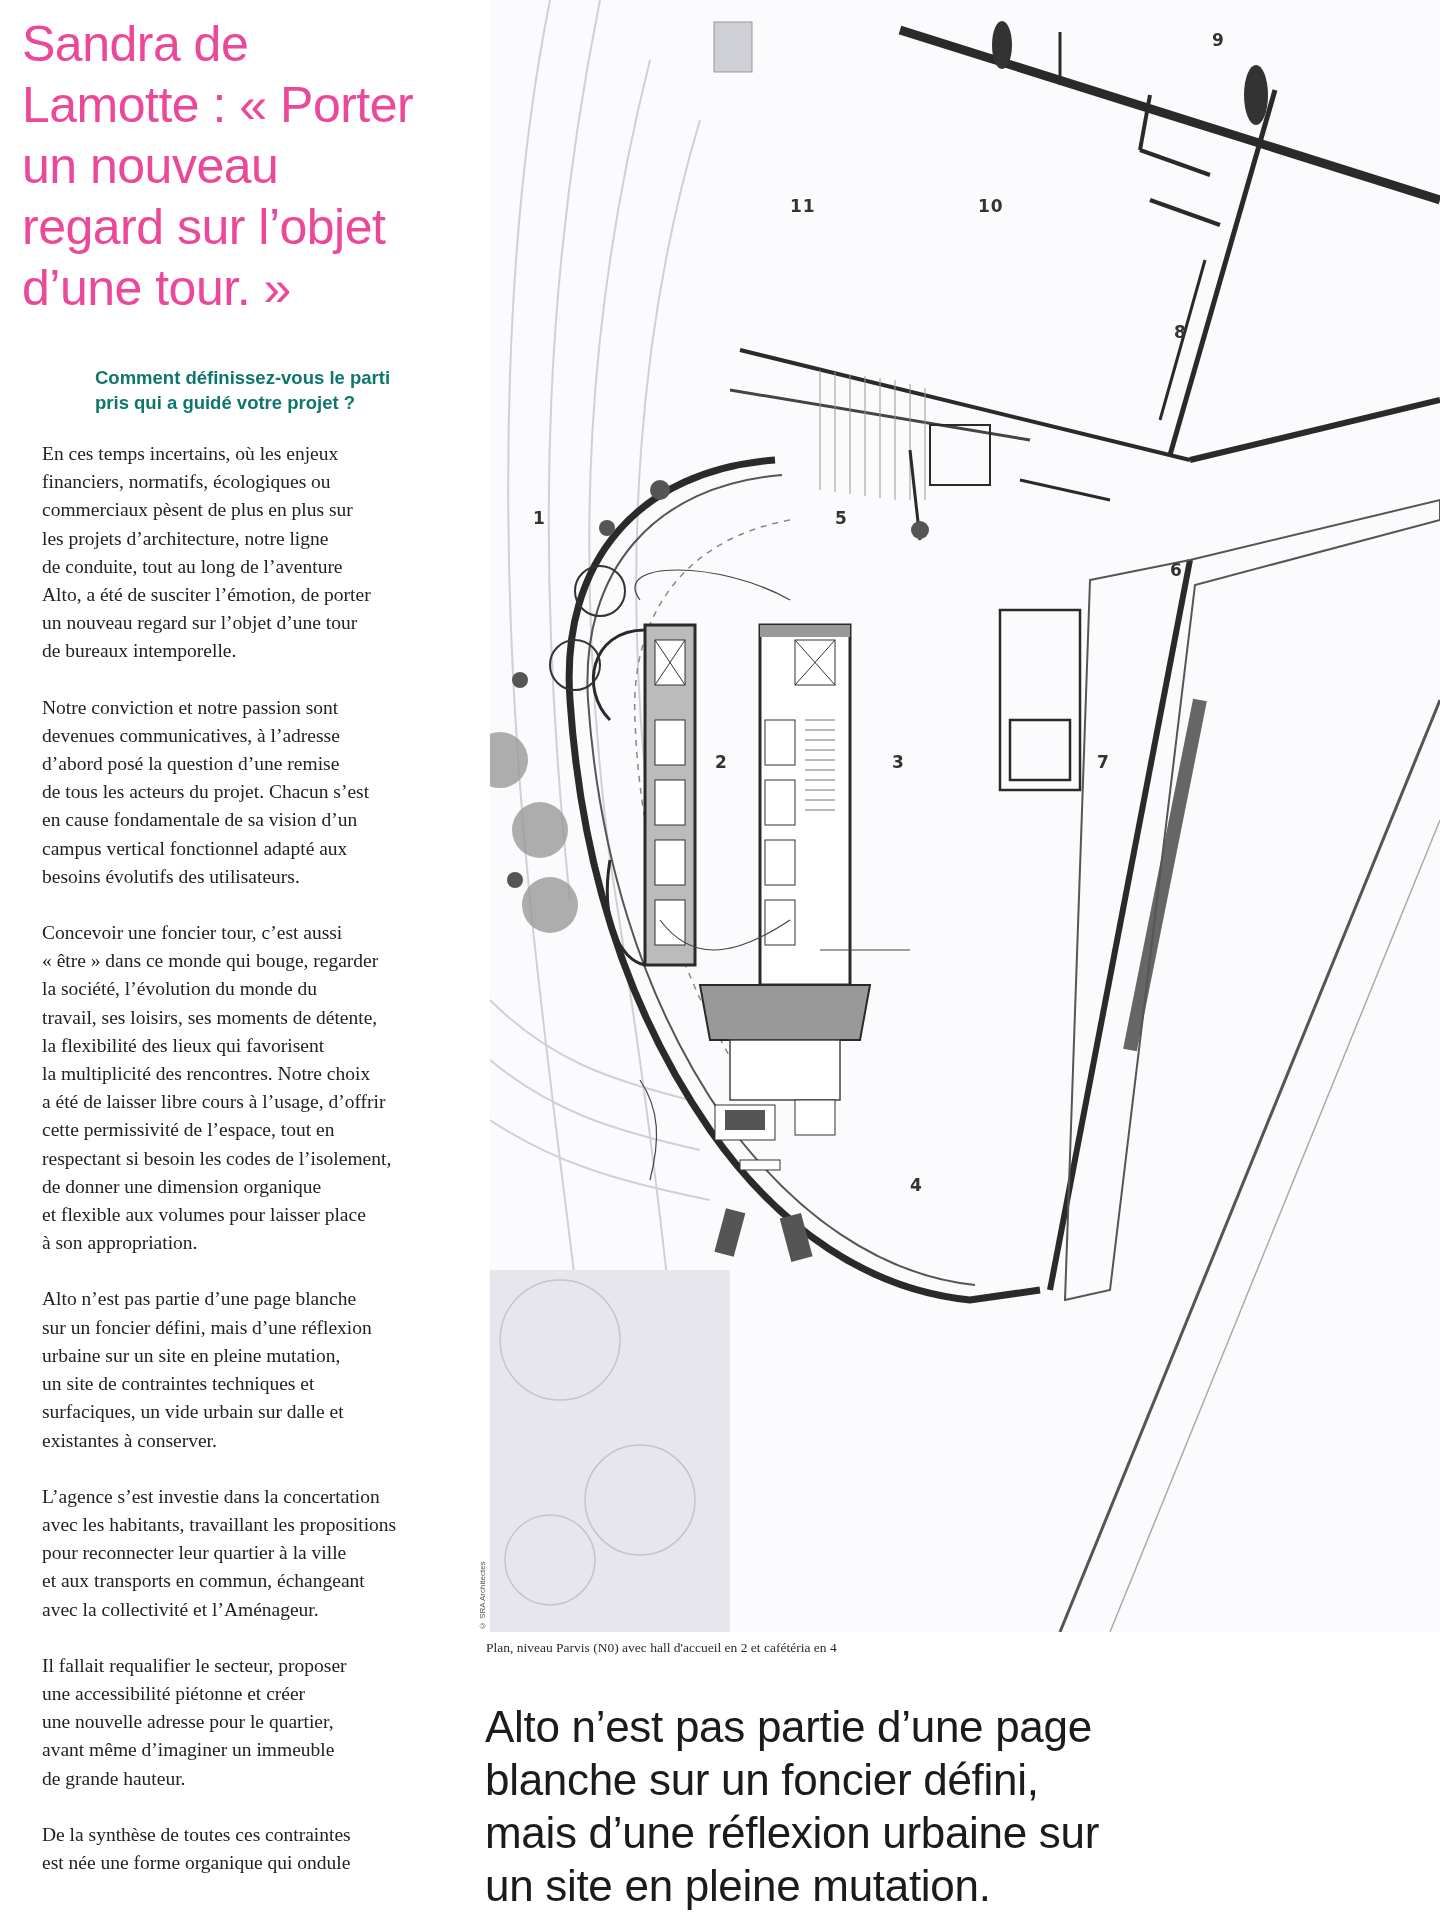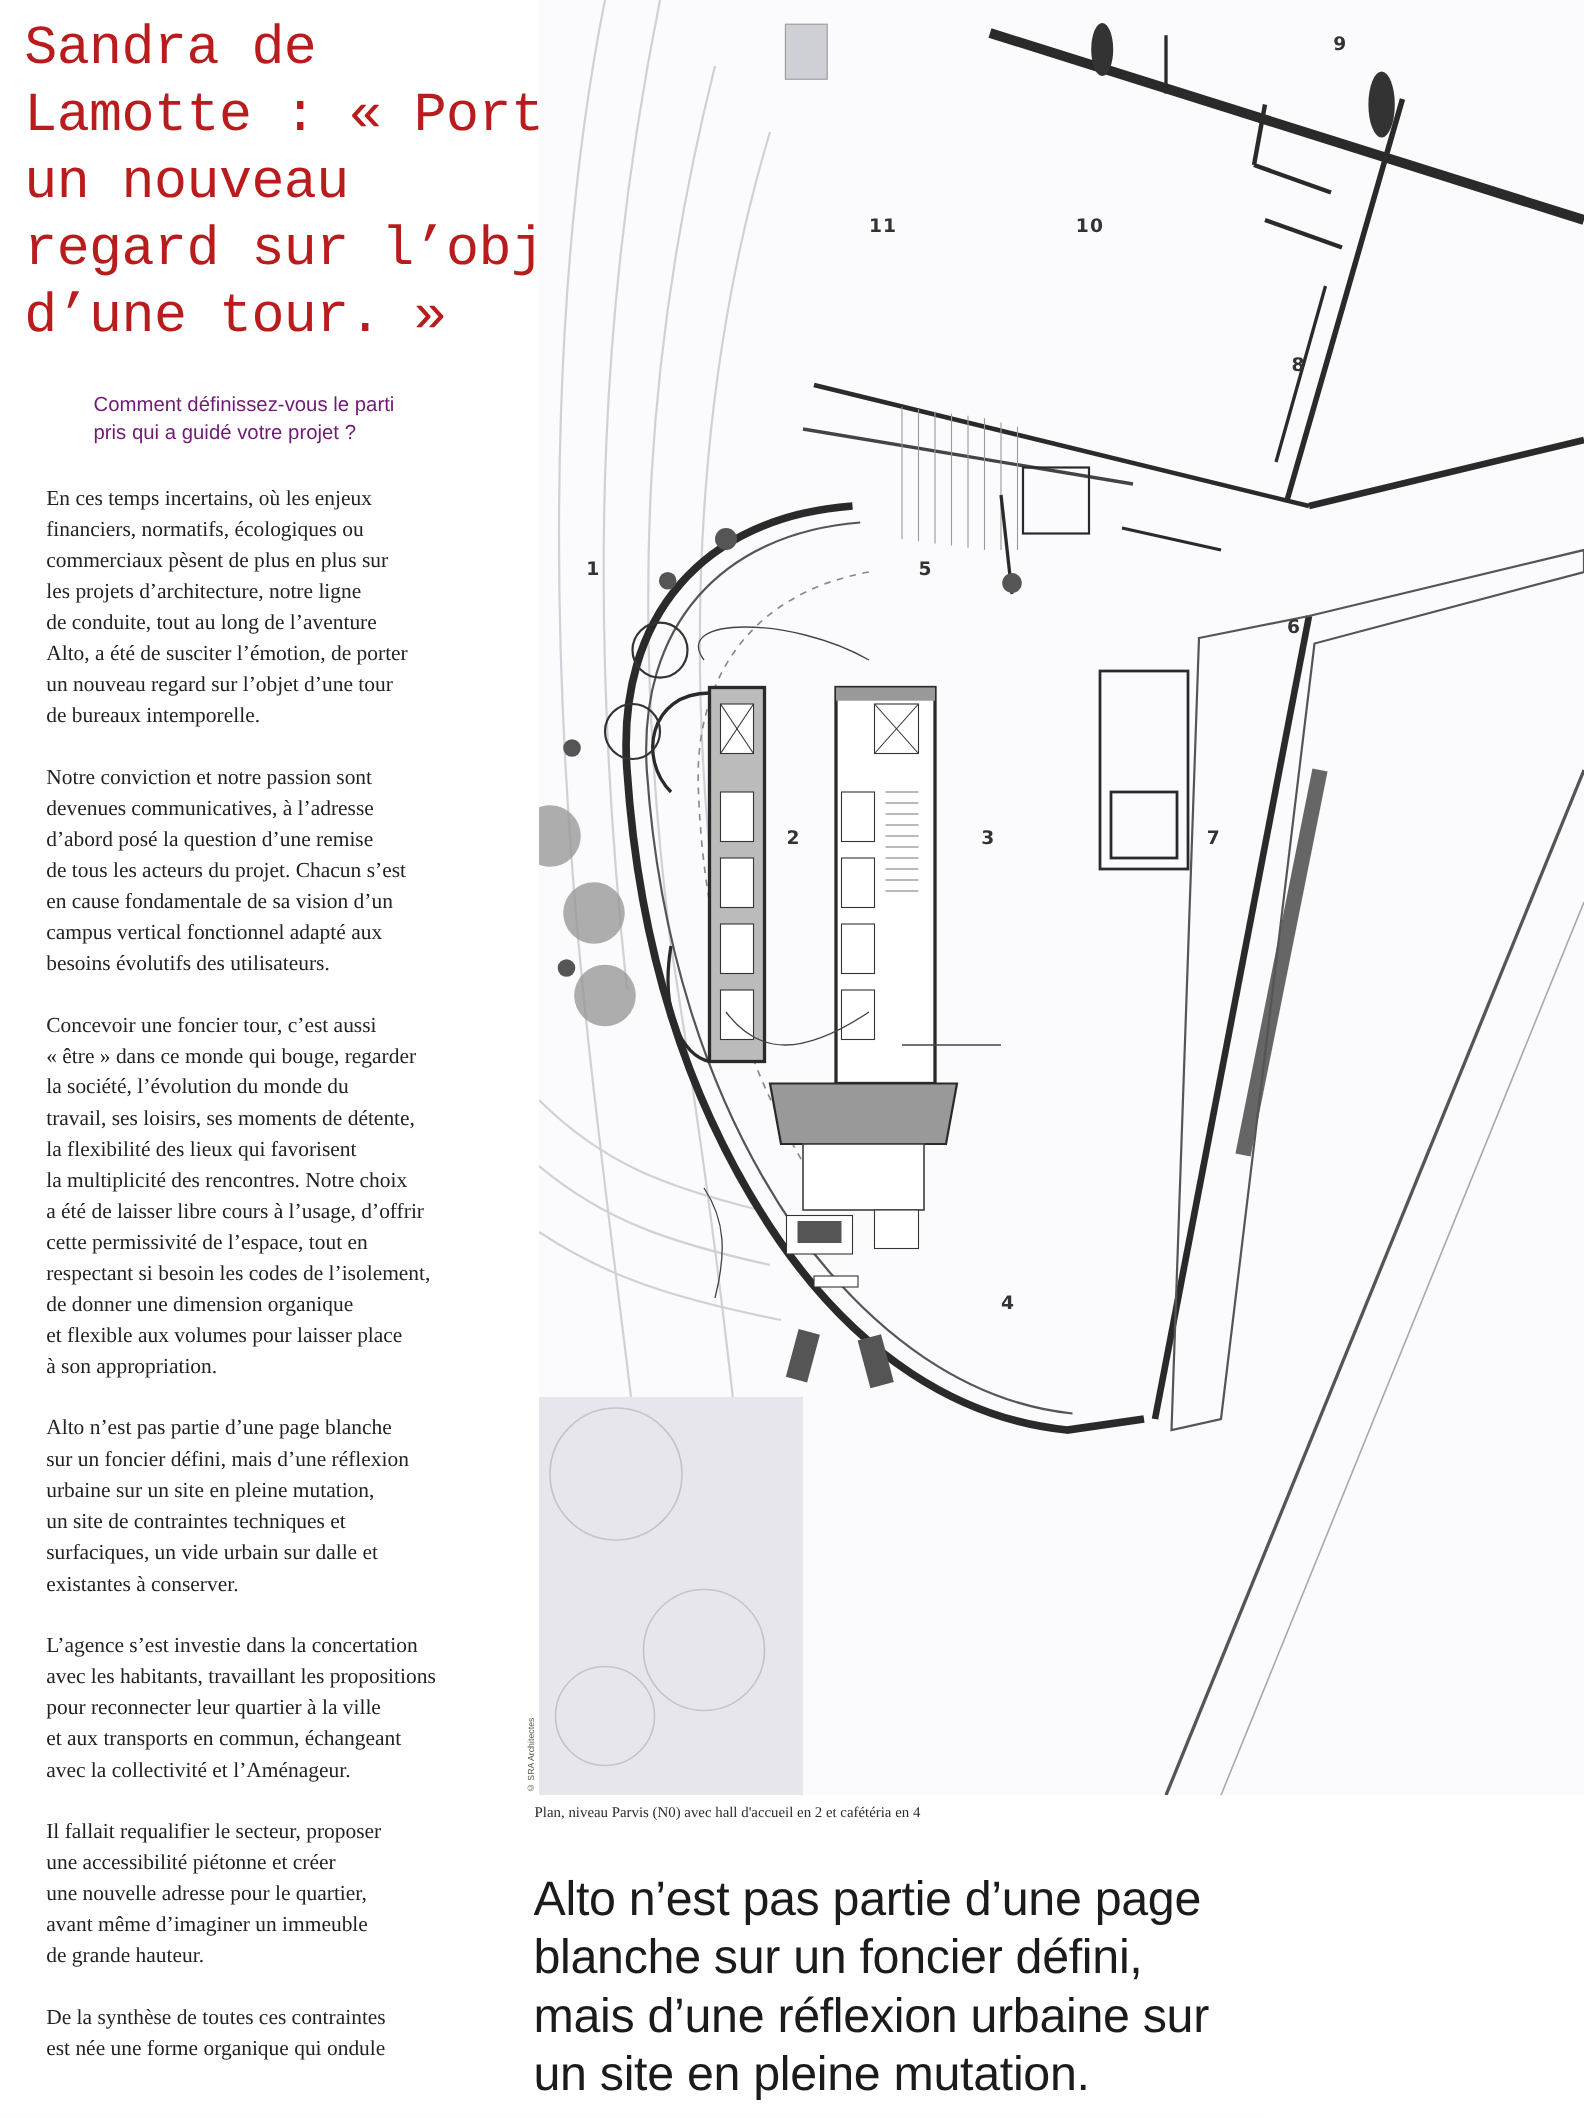--- a/index.html
+++ b/index.html
@@ -1,26 +1,26 @@
 <!DOCTYPE html>
 <html><head>
 <meta charset="utf-8">
 <style>
   html, body { margin: 0; padding: 0; background: #ffffff; }
   body { width: 1440px; height: 1925px; position: relative; overflow: hidden; color: #1a1a1a; }
   .title {
     position: absolute; left: 22px; top: 14px; width: 460px;
-    font-family: Liberation Mono, monospace; font-size: 50px; line-height: 61px;
-    font-weight: 400; color: #b91c1c; letter-spacing: -0.5px; margin: 0;
+    font-family: Liberation Sans, sans-serif; font-size: 50px; line-height: 61px;
+    font-weight: 400; color: #ec4899; letter-spacing: -0.5px; margin: 0;
   }
   .title span { display: block; white-space: nowrap; }
   .question {
     position: absolute; left: 85px; top: 355px; width: 380px;
     font-family: "Liberation Sans", sans-serif; font-size: 18.5px; line-height: 25px;
-    font-weight: 400; color: #701a75; margin: 0;
+    font-weight: 700; color: #0f766e; margin: 10px;
   }
   .question span { display: block; white-space: nowrap; }
   .body-col {
     position: absolute; left: 42px; top: 440px; width: 420px;
     font-family: "Liberation Serif", serif; font-size: 19.5px; line-height: 28.2px; color: #222;
   }
   .para { margin: 0 0 28px 0; }
   .para span { display: block; white-space: nowrap; }
   .plan {
     position: absolute; left: 490px; top: 0; width: 950px; height: 1632px;

